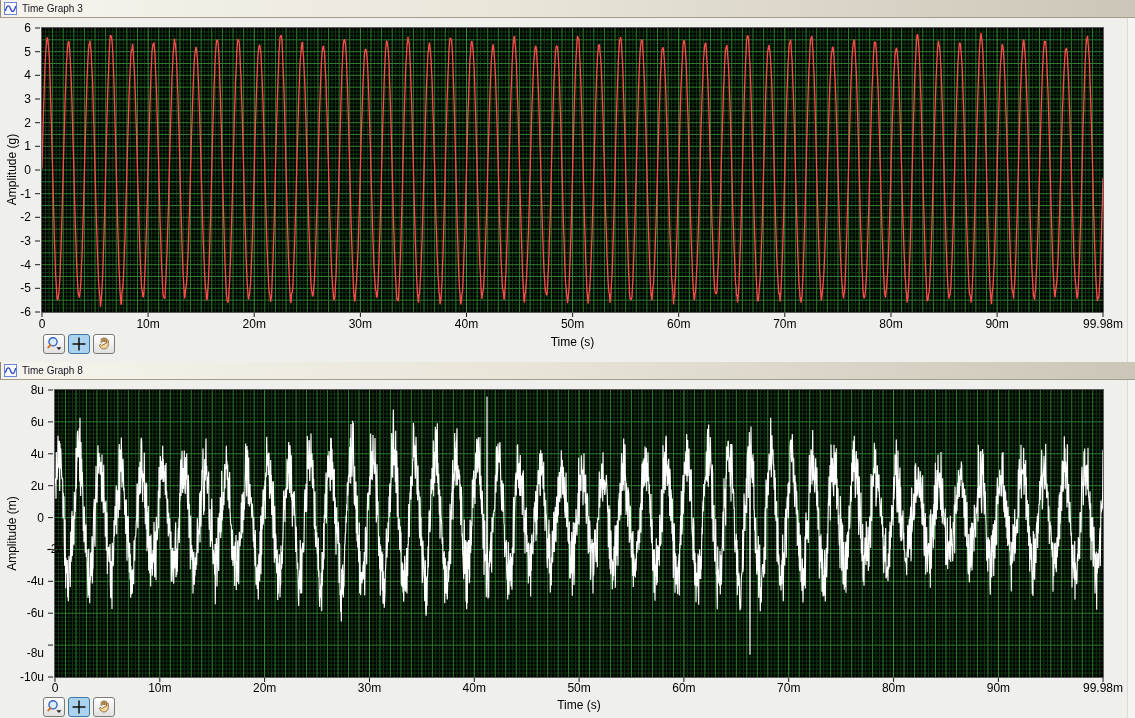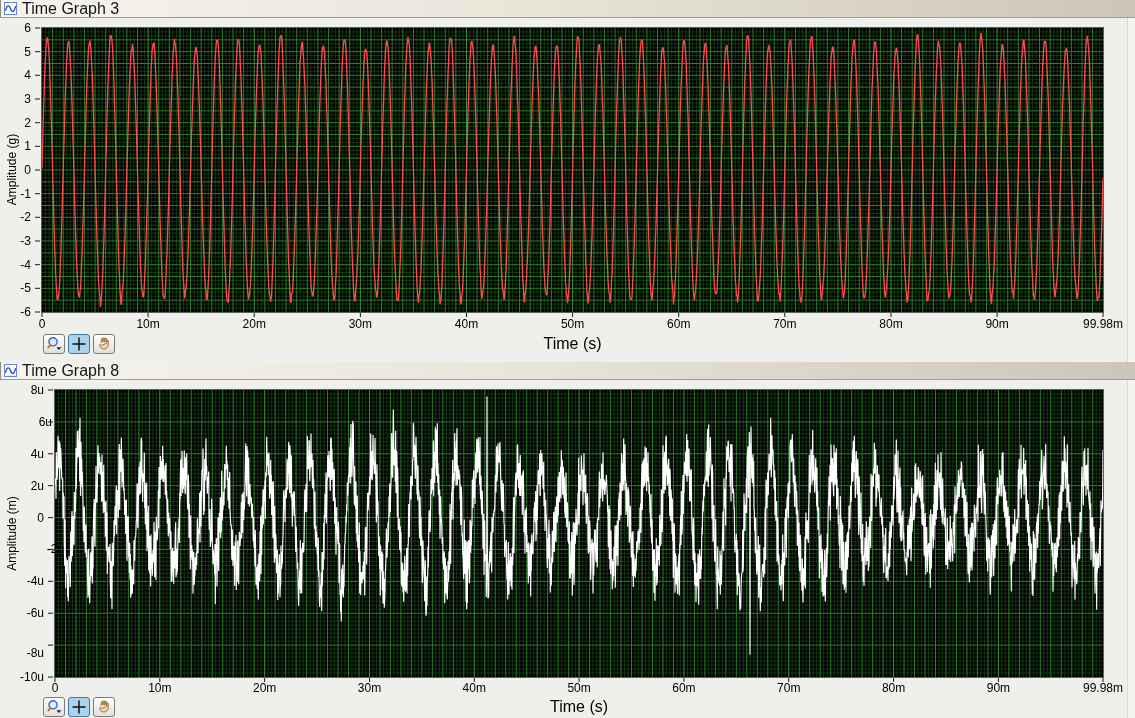--- a/index.html
+++ b/index.html
@@ -4,27 +4,27 @@
 <style>
   html,body{margin:0;padding:0;background:#efefec;}
   #window{position:relative;width:1135px;height:718px;overflow:hidden;
     font-family:"Liberation Sans",sans-serif;color:#000;background:#efefec;}
   .section{position:absolute;left:0;width:1135px;}
   .titlebar{position:absolute;left:0;top:0;width:1135px;height:18px;box-sizing:border-box;
     display:flex;align-items:center;gap:5px;padding-left:3px;
     background:linear-gradient(90deg,#f6f4ed 0%,#e9e5d9 45%,#ccc6b8 100%);
     border-bottom:1px solid #a29c8d;border-left:1px solid #8d897c;}
   .titlebar .wave-icon{display:inline-flex;width:13px;height:13px;}
-  .title-text{font-size:16px;color:#14141e;line-height:18px;white-space:nowrap;}
+  .title-text{font-size:10px;color:#14141e;line-height:18px;white-space:nowrap;}
   .plot-svg{position:absolute;left:0;top:0;}
   .right-strip{position:absolute;left:1127px;top:18px;bottom:0;width:8px;
     background:#f4f4f2;border-left:1px solid #dbdbd6;}
   .y-axis-title{position:absolute;font-size:12px;text-align:center;width:140px;height:15px;
     transform:rotate(-90deg);white-space:nowrap;}
-  .x-axis-title{position:absolute;font-size:16px;text-align:center;width:90px;white-space:nowrap;}
+  .x-axis-title{position:absolute;font-size:12px;text-align:center;width:90px;white-space:nowrap;}
   .tick-label{position:absolute;font-size:12px;line-height:14px;white-space:nowrap;}
   .ytick{text-align:right;}
   .xtick{text-align:center;width:84px;}
   .toolbar{position:absolute;left:43px;display:flex;gap:3px;}
   .tool{width:22px;height:20px;box-sizing:border-box;border:1px solid #7b7b7b;border-radius:3px;
     background:linear-gradient(#ffffff,#e0e0e0);display:flex;align-items:center;justify-content:center;
     padding:0;margin:0;cursor:pointer;}
   .tool.selected{background:#abd3ee;border-color:#3e79a8;}
 </style>
 </head>
@@ -120,21 +120,21 @@
         <path d="M159.82,28V315M264.64,28V315M369.46,28V315M474.28,28V315M579.10,28V315M683.93,28V315M788.75,28V315M893.57,28V315M998.39,28V315" stroke="#3c933c" stroke-width="1" fill="none"></path>
         <polyline points="55.0,116.5 55.3,121.6 55.7,117.5 56.0,136.7 56.3,90.0 56.7,116.5 57.0,117.7 57.3,113.9 57.7,102.2 58.0,73.8 58.3,105.7 58.7,90.4 59.0,81.3 59.3,78.8 59.7,129.0 60.0,81.3 60.3,106.5 60.7,86.2 61.0,93.0 61.3,102.7 61.7,114.6 62.0,117.1 62.3,115.9 62.7,117.5 63.0,156.6 63.3,130.7 63.7,147.0 64.0,134.2 64.3,182.0 64.7,203.7 65.0,157.6 65.3,189.8 65.7,226.2 66.0,195.9 66.3,208.0 66.7,211.3 67.0,209.3 67.3,198.1 67.7,234.9 68.0,229.9 68.3,239.3 68.7,219.3 69.0,193.9 69.3,198.0 69.7,202.6 70.0,204.1 70.3,225.1 70.7,169.4 71.0,200.0 71.3,196.3 71.7,156.8 72.0,149.1 72.3,193.9 72.7,185.4 73.0,174.8 73.3,154.1 73.7,170.7 74.0,182.8 74.3,129.7 74.7,156.9 75.0,134.0 75.3,150.0 75.7,133.2 76.0,86.1 76.3,126.7 76.7,102.1 77.0,96.0 77.3,71.7 77.7,68.8 78.0,84.9 78.3,95.3 78.7,79.7 79.0,93.5 79.3,66.2 79.7,119.5 80.0,55.8 80.3,116.6 80.7,133.9 81.0,80.0 81.3,109.5 81.7,96.7 82.0,124.7 82.3,109.7 82.7,127.1 83.0,143.4 83.3,168.9 83.7,156.3 84.0,180.2 84.3,144.6 84.7,162.2 85.0,170.5 85.3,190.8 85.7,180.6 86.0,162.4 86.3,194.9 86.7,189.5 87.0,187.5 87.3,205.3 87.7,221.2 88.0,236.0 88.3,208.4 88.7,186.8 89.0,233.0 89.3,214.9 89.7,241.2 90.0,219.1 90.3,218.2 90.7,190.8 91.0,214.2 91.3,189.8 91.7,211.9 92.0,174.3 92.3,221.4 92.7,199.3 93.0,206.8 93.3,167.0 93.7,148.9 94.0,142.5 94.3,136.9 94.7,177.4 95.0,184.7 95.3,149.0 95.7,134.0 96.0,104.1 96.3,138.4 96.7,139.5 97.0,140.7 97.3,123.6 97.7,92.2 98.0,83.3 98.3,111.4 98.7,98.2 99.0,91.1 99.3,104.3 99.7,95.1 100.0,112.3 100.3,106.2 100.7,112.7 101.0,99.9 101.3,103.8 101.7,139.8 102.0,92.4 102.3,139.6 102.7,109.9 103.0,132.1 103.3,151.1 103.7,102.7 104.0,135.5 104.3,139.8 104.7,150.3 105.0,140.4 105.3,174.8 105.7,155.1 106.0,138.5 106.3,188.8 106.7,173.6 107.0,150.5 107.3,212.0 107.7,186.4 108.0,189.4 108.3,192.1 108.7,184.8 109.0,199.8 109.3,190.2 109.7,200.4 110.0,182.1 110.3,220.0 110.7,236.2 111.0,198.9 111.3,209.1 111.7,216.5 112.0,247.0 112.3,180.8 112.7,195.1 113.0,204.1 113.3,203.2 113.7,183.3 114.0,158.3 114.3,174.4 114.7,170.8 115.0,144.2 115.3,154.0 115.7,162.9 116.0,129.8 116.3,123.6 116.7,172.2 117.0,128.0 117.3,129.2 117.7,128.7 118.0,129.5 118.3,156.0 118.7,122.1 119.0,87.5 119.3,82.0 119.7,148.0 120.0,103.5 120.3,87.4 120.7,109.5 121.0,108.3 121.3,75.5 121.7,93.4 122.0,125.6 122.3,98.7 122.7,119.9 123.0,96.8 123.3,107.5 123.7,128.9 124.0,125.7 124.3,133.1 124.7,153.0 125.0,148.2 125.3,138.2 125.7,171.9 126.0,137.7 126.3,137.8 126.7,169.1 127.0,198.8 127.3,178.8 127.7,154.2 128.0,179.0 128.3,154.3 128.7,195.2 129.0,188.3 129.3,210.6 129.7,180.8 130.0,217.4 130.3,192.0 130.7,235.7 131.0,204.2 131.3,232.3 131.7,230.3 132.0,208.3 132.3,231.5 132.7,212.4 133.0,207.1 133.3,213.0 133.7,222.3 134.0,178.3 134.3,190.5 134.7,198.8 135.0,178.0 135.3,174.2 135.7,175.1 136.0,167.9 136.3,158.9 136.7,157.7 137.0,122.4 137.3,121.5 137.7,164.2 138.0,166.2 138.3,142.0 138.7,123.4 139.0,104.9 139.3,127.4 139.7,132.8 140.0,99.8 140.3,103.0 140.7,131.2 141.0,79.7 141.3,75.8 141.7,80.4 142.0,116.4 142.3,108.8 142.7,140.1 143.0,111.9 143.3,120.1 143.7,111.2 144.0,119.0 144.3,90.5 144.7,145.7 145.0,122.7 145.3,162.3 145.7,143.0 146.0,120.6 146.3,167.3 146.7,121.3 147.0,189.3 147.3,151.1 147.7,151.4 148.0,185.6 148.3,143.9 148.7,208.5 149.0,183.5 149.3,174.4 149.7,211.5 150.0,174.1 150.3,174.8 150.7,224.6 151.0,172.5 151.3,201.3 151.7,206.8 152.0,191.8 152.3,213.8 152.7,201.6 153.0,188.1 153.3,200.5 153.7,191.5 154.0,160.1 154.3,178.1 154.7,215.3 155.0,201.4 155.3,169.5 155.7,193.2 156.0,218.0 156.3,154.8 156.7,177.7 157.0,173.3 157.3,178.3 157.7,169.1 158.0,160.2 158.3,128.4 158.7,166.3 159.0,105.1 159.3,136.3 159.7,132.0 160.0,136.2 160.3,94.1 160.7,100.5 161.0,118.1 161.3,99.1 161.7,113.8 162.0,116.8 162.3,107.4 162.7,83.7 163.0,120.1 163.3,97.2 163.7,120.0 164.0,111.5 164.3,109.2 164.7,115.1 165.0,102.9 165.3,133.0 165.7,112.6 166.0,100.9 166.3,136.9 166.7,128.8 167.0,142.2 167.3,161.5 167.7,136.7 168.0,152.6 168.3,174.5 168.7,150.8 169.0,162.6 169.3,171.6 169.7,156.3 170.0,169.1 170.3,186.9 170.7,177.7 171.0,169.5 171.3,219.8 171.7,206.0 172.0,219.5 172.3,188.9 172.7,185.7 173.0,196.0 173.3,207.3 173.7,221.8 174.0,189.0 174.3,203.5 174.7,206.5 175.0,187.1 175.3,172.0 175.7,160.3 176.0,215.2 176.3,203.7 176.7,212.9 177.0,186.5 177.3,209.9 177.7,187.9 178.0,176.2 178.3,166.2 178.7,170.0 179.0,156.2 179.3,180.9 179.7,131.1 180.0,138.4 180.3,116.3 180.7,97.4 181.0,134.1 181.3,123.7 181.7,100.3 182.0,88.8 182.3,113.5 182.7,131.0 183.0,106.1 183.3,127.0 183.7,121.8 184.0,112.1 184.3,88.6 184.7,120.2 185.0,129.1 185.3,132.0 185.7,95.0 186.0,100.3 186.3,117.5 186.7,91.4 187.0,121.9 187.3,133.6 187.7,147.5 188.0,134.4 188.3,112.7 188.7,122.8 189.0,175.9 189.3,141.7 189.7,168.5 190.0,159.5 190.3,207.3 190.7,153.6 191.0,195.3 191.3,191.1 191.7,183.1 192.0,198.1 192.3,187.5 192.7,200.1 193.0,231.4 193.3,196.4 193.7,189.7 194.0,198.9 194.3,222.8 194.7,212.8 195.0,213.7 195.3,195.2 195.7,198.1 196.0,208.0 196.3,190.6 196.7,203.1 197.0,183.8 197.3,156.3 197.7,167.6 198.0,191.0 198.3,171.4 198.7,167.7 199.0,172.3 199.3,162.1 199.7,130.8 200.0,180.5 200.3,136.5 200.7,128.8 201.0,164.5 201.3,137.2 201.7,122.1 202.0,108.0 202.3,109.6 202.7,106.6 203.0,86.6 203.3,129.6 203.7,153.1 204.0,140.9 204.3,149.2 204.7,97.0 205.0,118.4 205.3,118.0 205.7,92.7 206.0,76.6 206.3,112.8 206.7,103.8 207.0,118.8 207.3,131.8 207.7,121.3 208.0,114.4 208.3,120.9 208.7,109.6 209.0,155.4 209.3,168.0 209.7,150.8 210.0,147.0 210.3,184.9 210.7,178.6 211.0,168.7 211.3,178.9 211.7,136.8 212.0,149.1 212.3,178.9 212.7,185.6 213.0,202.2 213.3,188.0 213.7,192.9 214.0,201.2 214.3,200.8 214.7,212.7 215.0,181.9 215.3,242.3 215.7,182.6 216.0,193.8 216.3,176.0 216.7,189.2 217.0,224.6 217.3,205.4 217.7,191.5 218.0,155.5 218.3,192.9 218.7,209.1 219.0,163.1 219.3,151.4 219.7,151.5 220.0,170.4 220.3,134.9 220.7,176.3 221.0,165.1 221.3,170.0 221.7,108.7 222.0,158.7 222.3,157.0 222.7,143.4 223.0,147.9 223.3,130.0 223.7,137.2 224.0,142.9 224.3,119.8 224.7,102.1 225.0,126.4 225.3,106.6 225.7,104.3 226.0,107.1 226.3,83.8 226.7,100.4 227.0,99.0 227.3,118.0 227.7,102.4 228.0,138.4 228.3,134.9 228.7,115.7 229.0,146.6 229.3,125.9 229.7,110.0 230.0,148.5 230.3,152.9 230.7,162.2 231.0,163.6 231.3,162.4 231.7,194.7 232.0,198.3 232.3,167.6 232.7,189.3 233.0,204.1 233.3,195.2 233.7,184.0 234.0,190.8 234.3,183.9 234.7,224.1 235.0,190.1 235.3,180.0 235.7,187.9 236.0,173.0 236.3,227.9 236.7,199.1 237.0,204.1 237.3,220.0 237.7,178.5 238.0,205.6 238.3,189.9 238.7,222.2 239.0,187.9 239.3,169.7 239.7,176.2 240.0,184.2 240.3,179.0 240.7,173.7 241.0,170.1 241.3,140.6 241.7,176.4 242.0,132.2 242.3,149.1 242.7,170.8 243.0,135.5 243.3,129.9 243.7,157.9 244.0,143.1 244.3,147.8 244.7,139.2 245.0,121.7 245.3,109.4 245.7,81.6 246.0,110.1 246.3,117.5 246.7,134.4 247.0,83.9 247.3,111.8 247.7,88.3 248.0,117.3 248.3,142.0 248.7,95.6 249.0,126.8 249.3,144.4 249.7,129.4 250.0,122.1 250.3,133.9 250.7,138.8 251.0,141.8 251.3,135.3 251.7,153.7 252.0,155.9 252.3,141.6 252.7,150.6 253.0,161.3 253.3,179.6 253.7,155.0 254.0,185.6 254.3,172.4 254.7,191.7 255.0,204.2 255.3,168.0 255.7,195.5 256.0,222.8 256.3,205.1 256.7,210.7 257.0,222.5 257.3,226.9 257.7,202.4 258.0,222.2 258.3,237.6 258.7,197.3 259.0,191.8 259.3,207.0 259.7,219.6 260.0,169.3 260.3,197.4 260.7,153.6 261.0,212.3 261.3,158.4 261.7,192.7 262.0,144.7 262.3,166.8 262.7,150.8 263.0,127.5 263.3,162.4 263.7,138.7 264.0,138.3 264.3,124.1 264.7,138.3 265.0,118.6 265.3,157.0 265.7,110.6 266.0,113.3 266.3,114.8 266.7,74.8 267.0,95.4 267.3,91.5 267.7,104.2 268.0,93.2 268.3,112.9 268.7,91.1 269.0,90.8 269.3,112.8 269.7,136.8 270.0,122.4 270.3,123.6 270.7,98.0 271.0,131.9 271.3,112.8 271.7,153.1 272.0,119.4 272.3,145.8 272.7,147.8 273.0,176.2 273.3,119.2 273.7,147.7 274.0,160.7 274.3,200.8 274.7,143.9 275.0,166.4 275.3,196.3 275.7,171.7 276.0,176.6 276.3,199.6 276.7,211.2 277.0,205.5 277.3,187.7 277.7,238.0 278.0,201.6 278.3,231.8 278.7,204.4 279.0,210.3 279.3,192.3 279.7,211.6 280.0,235.3 280.3,224.7 280.7,221.5 281.0,183.4 281.3,206.9 281.7,204.8 282.0,190.1 282.3,202.1 282.7,182.5 283.0,174.3 283.3,160.4 283.7,128.6 284.0,147.8 284.3,135.5 284.7,134.0 285.0,159.9 285.3,127.8 285.7,130.6 286.0,126.2 286.3,136.2 286.7,128.2 287.0,96.7 287.3,104.1 287.7,127.4 288.0,99.8 288.3,112.0 288.7,80.0 289.0,86.7 289.3,119.0 289.7,131.0 290.0,83.3 290.3,92.9 290.7,95.2 291.0,135.0 291.3,93.3 291.7,138.0 292.0,136.4 292.3,164.8 292.7,131.7 293.0,144.4 293.3,133.2 293.7,129.7 294.0,153.8 294.3,129.2 294.7,151.6 295.0,154.0 295.3,165.3 295.7,190.1 296.0,164.5 296.3,166.3 296.7,187.3 297.0,198.7 297.3,207.0 297.7,200.7 298.0,214.9 298.3,233.9 298.7,244.1 299.0,222.2 299.3,218.4 299.7,207.4 300.0,227.5 300.3,178.0 300.7,231.4 301.0,186.4 301.3,226.4 301.7,231.3 302.0,196.0 302.3,186.9 302.7,180.9 303.0,181.6 303.3,189.1 303.7,190.4 304.0,182.8 304.3,160.0 304.7,131.5 305.0,127.3 305.3,137.3 305.7,150.1 306.0,121.8 306.3,150.0 306.7,149.0 307.0,125.0 307.3,73.9 307.7,98.5 308.0,97.1 308.3,107.2 308.7,103.7 309.0,78.2 309.3,78.8 309.7,118.9 310.0,108.4 310.3,100.2 310.7,91.7 311.0,71.6 311.3,105.2 311.7,92.6 312.0,91.4 312.3,121.8 312.7,126.3 313.0,98.1 313.3,126.4 313.7,117.1 314.0,139.8 314.3,164.5 314.7,167.0 315.0,129.4 315.3,172.2 315.7,185.3 316.0,164.0 316.3,183.0 316.7,170.3 317.0,185.4 317.3,192.1 317.7,191.3 318.0,208.8 318.3,175.6 318.7,214.9 319.0,208.6 319.3,234.5 319.7,245.0 320.0,227.8 320.3,236.2 320.7,222.4 321.0,225.6 321.3,210.5 321.7,249.2 322.0,190.0 322.3,224.2 322.7,201.1 323.0,190.3 323.3,207.4 323.7,161.1 324.0,197.3 324.3,152.8 324.7,156.7 325.0,131.8 325.3,156.3 325.7,133.5 326.0,110.5 326.3,161.5 326.7,139.4 327.0,118.2 327.3,118.2 327.7,93.3 328.0,109.3 328.3,109.8 328.7,115.5 329.0,89.0 329.3,99.6 329.7,98.6 330.0,121.4 330.3,128.9 330.7,75.7 331.0,79.2 331.3,76.2 331.7,117.9 332.0,86.7 332.3,116.2 332.7,99.9 333.0,110.1 333.3,138.9 333.7,113.7 334.0,109.8 334.3,106.9 334.7,161.7 335.0,135.2 335.3,141.5 335.7,172.0 336.0,192.8 336.3,162.0 336.7,145.3 337.0,170.9 337.3,164.9 337.7,176.6 338.0,182.0 338.3,159.8 338.7,168.3 339.0,221.1 339.3,181.2 339.7,182.6 340.0,233.0 340.3,229.5 340.7,249.9 341.0,227.8 341.3,259.4 341.7,206.8 342.0,224.9 342.3,232.4 342.7,202.4 343.0,214.4 343.3,235.6 343.7,218.2 344.0,224.7 344.3,201.7 344.7,182.6 345.0,181.3 345.3,172.2 345.7,169.8 346.0,153.5 346.3,161.1 346.7,142.3 347.0,148.9 347.3,120.4 347.7,133.8 348.0,130.7 348.3,115.5 348.7,112.9 349.0,121.1 349.3,101.8 349.7,85.0 350.0,115.1 350.3,75.9 350.7,121.8 351.0,61.9 351.3,98.1 351.7,85.8 352.0,114.8 352.3,99.2 352.7,58.7 353.0,92.0 353.3,61.0 353.7,102.6 354.0,121.2 354.3,142.4 354.7,104.3 355.0,144.0 355.3,120.9 355.7,147.0 356.0,119.4 356.3,171.2 356.7,151.9 357.0,179.4 357.3,133.6 357.7,185.5 358.0,172.9 358.3,182.3 358.7,200.3 359.0,193.0 359.3,160.4 359.7,231.2 360.0,189.1 360.3,216.8 360.7,233.2 361.0,210.8 361.3,210.6 361.7,210.2 362.0,221.3 362.3,213.8 362.7,218.0 363.0,203.5 363.3,203.2 363.7,199.2 364.0,217.3 364.3,190.0 364.7,233.6 365.0,208.4 365.3,166.2 365.7,165.0 366.0,173.6 366.3,187.6 366.7,202.6 367.0,181.0 367.3,149.9 367.7,130.7 368.0,148.6 368.3,145.9 368.7,130.3 369.0,132.0 369.3,126.9 369.7,114.5 370.0,132.9 370.3,117.1 370.7,71.5 371.0,114.2 371.3,117.2 371.7,89.3 372.0,94.2 372.3,118.3 372.7,94.8 373.0,72.9 373.3,95.8 373.7,102.3 374.0,103.0 374.3,112.1 374.7,110.3 375.0,76.1 375.3,98.8 375.7,110.9 376.0,130.6 376.3,160.6 376.7,151.0 377.0,102.3 377.3,131.9 377.7,152.7 378.0,139.2 378.3,169.0 378.7,194.0 379.0,193.1 379.3,174.4 379.7,207.0 380.0,182.1 380.3,233.4 380.7,183.9 381.0,209.2 381.3,199.1 381.7,196.4 382.0,189.5 382.3,228.4 382.7,191.9 383.0,241.6 383.3,209.3 383.7,241.7 384.0,216.7 384.3,245.7 384.7,237.8 385.0,229.6 385.3,210.0 385.7,204.5 386.0,196.0 386.3,166.4 386.7,188.9 387.0,195.6 387.3,185.5 387.7,179.0 388.0,160.3 388.3,180.1 388.7,164.3 389.0,134.6 389.3,155.1 389.7,121.5 390.0,128.0 390.3,150.2 390.7,128.5 391.0,120.6 391.3,113.7 391.7,71.0 392.0,112.3 392.3,110.2 392.7,115.7 393.0,81.4 393.3,47.6 393.7,76.0 394.0,103.4 394.3,89.0 394.7,87.3 395.0,90.2 395.3,120.0 395.7,68.7 396.0,130.9 396.3,119.4 396.7,88.8 397.0,101.3 397.3,154.7 397.7,105.5 398.0,124.4 398.3,167.9 398.7,164.8 399.0,167.9 399.3,156.6 399.7,188.0 400.0,182.4 400.3,164.3 400.7,190.6 401.0,170.2 401.3,220.7 401.7,223.6 402.0,200.3 402.3,225.2 402.7,201.5 403.0,230.5 403.3,207.9 403.7,239.7 404.0,219.1 404.3,228.7 404.7,193.7 405.0,216.3 405.3,222.0 405.7,229.6 406.0,221.2 406.3,200.1 406.7,186.0 407.0,231.4 407.3,186.0 407.7,213.7 408.0,182.1 408.3,183.2 408.7,141.9 409.0,155.9 409.3,175.0 409.7,144.6 410.0,130.3 410.3,137.3 410.7,114.3 411.0,137.4 411.3,116.6 411.7,114.2 412.0,119.0 412.3,124.1 412.7,97.1 413.0,98.8 413.3,60.8 413.7,65.0 414.0,94.9 414.3,83.1 414.7,83.9 415.0,106.6 415.3,116.8 415.7,98.6 416.0,74.8 416.3,91.5 416.7,100.2 417.0,132.5 417.3,126.1 417.7,138.6 418.0,103.6 418.3,132.4 418.7,128.5 419.0,132.0 419.3,164.1 419.7,176.4 420.0,134.4 420.3,148.6 420.7,184.0 421.0,155.1 421.3,182.2 421.7,174.4 422.0,195.5 422.3,220.9 422.7,211.4 423.0,178.6 423.3,194.5 423.7,194.8 424.0,206.3 424.3,216.7 424.7,239.3 425.0,232.8 425.3,198.3 425.7,246.2 426.0,253.8 426.3,251.4 426.7,214.4 427.0,243.9 427.3,216.7 427.7,212.2 428.0,184.4 428.3,205.5 428.7,174.5 429.0,151.2 429.3,148.2 429.7,166.6 430.0,170.1 430.3,166.0 430.7,139.8 431.0,117.0 431.3,131.9 431.7,128.6 432.0,105.9 432.3,115.7 432.7,127.7 433.0,114.8 433.3,78.4 433.7,134.5 434.0,90.0 434.3,94.5 434.7,120.9 435.0,94.5 435.3,64.8 435.7,95.9 436.0,67.4 436.3,104.3 436.7,113.8 437.0,92.4 437.3,61.3 437.7,120.9 438.0,101.0 438.3,132.8 438.7,111.8 439.0,130.8 439.3,152.7 439.7,127.6 440.0,176.7 440.3,163.1 440.7,134.2 441.0,155.1 441.3,157.5 441.7,161.3 442.0,177.1 442.3,181.9 442.7,175.3 443.0,201.8 443.3,191.0 443.7,207.6 444.0,194.9 444.3,189.2 444.7,241.3 445.0,221.6 445.3,195.7 445.7,231.4 446.0,203.6 446.3,204.6 446.7,232.1 447.0,231.6 447.3,237.4 447.7,222.7 448.0,199.3 448.3,219.9 448.7,215.4 449.0,189.2 449.3,208.0 449.7,202.5 450.0,141.8 450.3,190.4 450.7,202.1 451.0,148.4 451.3,157.8 451.7,130.7 452.0,131.5 452.3,121.3 452.7,98.0 453.0,157.6 453.3,111.2 453.7,126.5 454.0,111.9 454.3,118.8 454.7,71.0 455.0,109.1 455.3,86.3 455.7,89.8 456.0,123.5 456.3,80.0 456.7,77.7 457.0,66.3 457.3,123.2 457.7,107.9 458.0,103.3 458.3,112.3 458.7,117.5 459.0,107.6 459.3,112.2 459.7,113.5 460.0,137.6 460.3,122.2 460.7,163.0 461.0,140.0 461.3,124.8 461.7,135.3 462.0,174.5 462.3,171.1 462.7,191.3 463.0,194.4 463.3,204.7 463.7,217.2 464.0,177.9 464.3,157.4 464.7,212.0 465.0,195.3 465.3,193.1 465.7,178.1 466.0,239.2 466.3,234.5 466.7,247.3 467.0,179.7 467.3,240.9 467.7,197.8 468.0,206.9 468.3,180.1 468.7,178.0 469.0,184.6 469.3,221.2 469.7,214.3 470.0,158.1 470.3,157.9 470.7,191.0 471.0,174.8 471.3,183.6 471.7,159.0 472.0,163.9 472.3,117.5 472.7,126.5 473.0,146.0 473.3,116.0 473.7,108.6 474.0,135.7 474.3,120.6 474.7,117.0 475.0,141.9 475.3,107.9 475.7,90.6 476.0,116.6 476.3,111.5 476.7,76.8 477.0,78.9 477.3,97.0 477.7,110.6 478.0,97.6 478.3,75.3 478.7,89.3 479.0,104.7 479.3,107.4 479.7,122.7 480.0,75.0 480.3,129.8 480.7,137.3 481.0,113.8 481.3,141.9 481.7,152.6 482.0,128.5 482.3,129.9 482.7,151.3 483.0,186.7 483.3,160.5 483.7,151.9 484.0,213.1 484.3,184.4 484.7,158.4 485.0,199.2 485.3,195.8 485.7,192.9 486.0,192.7 486.3,234.9 486.7,199.9 487.0,34.4 487.3,178.8 487.7,214.4 488.0,236.4 488.3,217.8 488.7,235.6 489.0,200.8 489.3,205.6 489.7,188.9 490.0,200.6 490.3,184.2 490.7,177.0 491.0,169.7 491.3,201.2 491.7,210.4 492.0,155.2 492.3,166.9 492.7,156.3 493.0,170.5 493.3,151.6 493.7,154.7 494.0,148.0 494.3,149.6 494.7,147.4 495.0,136.3 495.3,114.3 495.7,112.9 496.0,130.5 496.3,89.0 496.7,84.2 497.0,119.5 497.3,113.2 497.7,107.3 498.0,81.6 498.3,98.5 498.7,100.2 499.0,95.1 499.3,100.6 499.7,82.1 500.0,80.2 500.3,97.6 500.7,116.0 501.0,125.7 501.3,134.5 501.7,148.8 502.0,118.2 502.3,129.5 502.7,134.6 503.0,149.9 503.3,121.5 503.7,140.9 504.0,161.5 504.3,163.0 504.7,195.1 505.0,190.8 505.3,179.7 505.7,185.4 506.0,186.9 506.3,178.0 506.7,209.3 507.0,217.8 507.3,202.4 507.7,237.4 508.0,204.1 508.3,180.0 508.7,209.9 509.0,232.7 509.3,198.5 509.7,219.1 510.0,196.9 510.3,191.0 510.7,197.3 511.0,224.4 511.3,194.9 511.7,208.4 512.0,227.7 512.3,185.6 512.7,203.0 513.0,186.6 513.3,153.0 513.7,135.0 514.0,190.9 514.3,160.5 514.7,144.7 515.0,138.3 515.3,121.0 515.7,113.5 516.0,110.6 516.3,133.4 516.7,114.6 517.0,116.8 517.3,83.4 517.7,82.5 518.0,117.8 518.3,101.2 518.7,126.2 519.0,125.4 519.3,100.9 519.7,133.8 520.0,100.8 520.3,93.0 520.7,133.9 521.0,118.3 521.3,120.2 521.7,113.5 522.0,114.4 522.3,153.0 522.7,110.8 523.0,124.3 523.3,108.2 523.7,131.3 524.0,170.2 524.3,155.8 524.7,156.5 525.0,191.4 525.3,147.9 525.7,172.5 526.0,169.7 526.3,145.4 526.7,189.9 527.0,173.1 527.3,189.8 527.7,181.7 528.0,195.2 528.3,221.4 528.7,180.5 529.0,199.3 529.3,206.9 529.7,214.3 530.0,213.4 530.3,182.6 530.7,234.4 531.0,180.9 531.3,209.0 531.7,172.4 532.0,192.0 532.3,188.2 532.7,189.3 533.0,192.2 533.3,170.4 533.7,180.3 534.0,145.6 534.3,156.8 534.7,141.1 535.0,139.8 535.3,160.2 535.7,129.1 536.0,178.9 536.3,133.4 536.7,172.8 537.0,123.3 537.3,157.8 537.7,135.3 538.0,111.4 538.3,108.1 538.7,110.1 539.0,122.3 539.3,114.1 539.7,91.5 540.0,132.2 540.3,134.0 540.7,88.0 541.0,98.5 541.3,113.4 541.7,109.5 542.0,91.2 542.3,105.8 542.7,104.1 543.0,124.8 543.3,126.9 543.7,99.7 544.0,144.1 544.3,140.4 544.7,130.5 545.0,169.0 545.3,145.7 545.7,137.7 546.0,152.5 546.3,152.5 546.7,171.6 547.0,196.5 547.3,205.9 547.7,188.5 548.0,175.9 548.3,196.6 548.7,169.4 549.0,157.6 549.3,211.4 549.7,172.1 550.0,195.8 550.3,230.5 550.7,203.5 551.0,201.3 551.3,223.4 551.7,195.0 552.0,201.2 552.3,168.8 552.7,200.3 553.0,179.1 553.3,189.7 553.7,149.8 554.0,160.7 554.3,190.0 554.7,165.8 555.0,153.0 555.3,145.0 555.7,178.1 556.0,180.2 556.3,146.1 556.7,134.4 557.0,138.4 557.3,160.8 557.7,139.7 558.0,114.7 558.3,153.4 558.7,117.2 559.0,118.1 559.3,110.1 559.7,140.3 560.0,115.6 560.3,113.5 560.7,104.7 561.0,136.2 561.3,88.3 561.7,109.4 562.0,111.2 562.3,97.8 562.7,132.7 563.0,130.9 563.3,104.8 563.7,116.1 564.0,136.5 564.3,114.9 564.7,148.4 565.0,151.3 565.3,155.9 565.7,127.6 566.0,110.6 566.3,137.7 566.7,165.2 567.0,156.6 567.3,140.3 567.7,145.8 568.0,179.6 568.3,166.3 568.7,181.7 569.0,177.4 569.3,159.5 569.7,216.4 570.0,178.7 570.3,216.4 570.7,194.8 571.0,201.4 571.3,211.5 571.7,169.9 572.0,177.1 572.3,233.8 572.7,199.8 573.0,205.8 573.3,160.3 573.7,201.7 574.0,223.1 574.3,212.0 574.7,160.7 575.0,169.8 575.3,181.7 575.7,167.3 576.0,147.0 576.3,156.4 576.7,163.0 577.0,173.4 577.3,161.3 577.7,161.6 578.0,130.9 578.3,149.9 578.7,95.8 579.0,162.7 579.3,152.9 579.7,131.1 580.0,112.7 580.3,119.8 580.7,117.2 581.0,129.1 581.3,93.2 581.7,106.3 582.0,108.8 582.3,111.9 582.7,107.7 583.0,143.2 583.3,121.1 583.7,107.0 584.0,91.3 584.3,129.9 584.7,116.5 585.0,113.4 585.3,141.4 585.7,112.6 586.0,143.7 586.3,161.8 586.7,133.8 587.0,153.9 587.3,131.3 587.7,136.6 588.0,178.4 588.3,191.8 588.7,154.2 589.0,190.1 589.3,162.7 589.7,158.6 590.0,165.5 590.3,180.5 590.7,218.1 591.0,205.8 591.3,182.6 591.7,183.1 592.0,177.1 592.3,184.7 592.7,192.2 593.0,231.6 593.3,180.8 593.7,213.6 594.0,201.9 594.3,184.2 594.7,167.8 595.0,177.4 595.3,167.3 595.7,191.9 596.0,200.3 596.3,197.6 596.7,192.4 597.0,160.7 597.3,205.3 597.7,156.3 598.0,157.3 598.3,155.4 598.7,158.1 599.0,133.4 599.3,109.4 599.7,145.6 600.0,125.1 600.3,117.1 600.7,136.2 601.0,129.0 601.3,122.0 601.7,101.4 602.0,109.1 602.3,117.8 602.7,139.4 603.0,90.2 603.3,119.5 603.7,127.7 604.0,118.1 604.3,117.7 604.7,133.0 605.0,130.9 605.3,125.1 605.7,119.7 606.0,122.6 606.3,112.9 606.7,121.4 607.0,128.4 607.3,134.3 607.7,150.5 608.0,148.0 608.3,185.2 608.7,157.0 609.0,143.3 609.3,196.9 609.7,147.0 610.0,207.0 610.3,190.6 610.7,212.2 611.0,168.4 611.3,198.2 611.7,198.1 612.0,197.3 612.3,227.2 612.7,199.2 613.0,218.8 613.3,208.8 613.7,214.1 614.0,184.5 614.3,197.8 614.7,188.4 615.0,163.5 615.3,225.8 615.7,194.0 616.0,203.5 616.3,162.9 616.7,193.7 617.0,180.2 617.3,158.4 617.7,173.8 618.0,203.7 618.3,162.3 618.7,137.3 619.0,138.6 619.3,130.8 619.7,158.6 620.0,120.7 620.3,140.6 620.7,147.3 621.0,153.2 621.3,110.5 621.7,91.0 622.0,107.8 622.3,129.1 622.7,101.2 623.0,122.9 623.3,117.0 623.7,76.4 624.0,128.6 624.3,100.7 624.7,118.4 625.0,82.3 625.3,111.8 625.7,117.8 626.0,153.1 626.3,121.1 626.7,130.9 627.0,149.2 627.3,128.9 627.7,164.7 628.0,125.2 628.3,127.8 628.7,129.8 629.0,140.0 629.3,180.8 629.7,168.9 630.0,154.5 630.3,143.7 630.7,176.2 631.0,178.8 631.3,195.5 631.7,190.0 632.0,170.6 632.3,189.6 632.7,213.9 633.0,169.1 633.3,225.1 633.7,191.7 634.0,195.3 634.3,200.1 634.7,214.1 635.0,202.2 635.3,215.5 635.7,196.8 636.0,209.2 636.3,200.7 636.7,179.3 637.0,190.6 637.3,184.8 637.7,179.4 638.0,168.4 638.3,177.0 638.7,173.4 639.0,187.9 639.3,167.0 639.7,181.0 640.0,145.5 640.3,155.9 640.7,141.3 641.0,170.7 641.3,130.5 641.7,112.9 642.0,101.5 642.3,148.0 642.7,121.4 643.0,98.7 643.3,125.4 643.7,107.6 644.0,96.3 644.3,102.9 644.7,124.3 645.0,84.4 645.3,113.0 645.7,93.8 646.0,120.8 646.3,85.7 646.7,129.3 647.0,100.8 647.3,119.1 647.7,118.3 648.0,90.2 648.3,119.4 648.7,115.1 649.0,132.3 649.3,121.9 649.7,137.2 650.0,151.5 650.3,145.3 650.7,164.9 651.0,132.0 651.3,174.2 651.7,181.1 652.0,157.2 652.3,172.9 652.7,208.8 653.0,190.8 653.3,193.2 653.7,187.3 654.0,230.8 654.3,187.2 654.7,208.7 655.0,238.7 655.3,202.4 655.7,206.0 656.0,214.8 656.3,176.3 656.7,223.2 657.0,209.3 657.3,221.0 657.7,183.5 658.0,183.7 658.3,198.0 658.7,187.8 659.0,185.0 659.3,203.8 659.7,152.7 660.0,165.5 660.3,184.2 660.7,172.9 661.0,182.5 661.3,127.4 661.7,130.8 662.0,160.4 662.3,170.2 662.7,140.0 663.0,83.2 663.3,102.1 663.7,96.0 664.0,131.6 664.3,106.8 664.7,89.7 665.0,104.1 665.3,128.1 665.7,80.9 666.0,73.7 666.3,75.7 666.7,113.7 667.0,102.4 667.3,123.9 667.7,108.5 668.0,121.7 668.3,99.2 668.7,96.8 669.0,134.6 669.3,106.2 669.7,154.1 670.0,107.1 670.3,117.1 670.7,158.7 671.0,127.5 671.3,132.6 671.7,144.9 672.0,172.0 672.3,136.4 672.7,179.1 673.0,161.6 673.3,216.0 673.7,189.6 674.0,194.2 674.3,161.3 674.7,190.3 675.0,230.8 675.3,191.1 675.7,214.3 676.0,193.9 676.3,222.4 676.7,205.0 677.0,219.1 677.3,224.1 677.7,232.1 678.0,206.7 678.3,202.5 678.7,198.2 679.0,191.7 679.3,233.5 679.7,181.6 680.0,186.4 680.3,167.5 680.7,153.6 681.0,182.9 681.3,129.0 681.7,172.4 682.0,171.8 682.3,165.1 682.7,123.3 683.0,113.0 683.3,152.1 683.7,128.3 684.0,130.7 684.3,99.9 684.7,100.9 685.0,102.6 685.3,112.1 685.7,89.4 686.0,113.8 686.3,103.6 686.7,72.0 687.0,119.7 687.3,96.5 687.7,77.9 688.0,114.1 688.3,96.5 688.7,106.5 689.0,86.6 689.3,107.2 689.7,139.6 690.0,107.4 690.3,139.3 690.7,128.6 691.0,122.8 691.3,107.3 691.7,150.2 692.0,167.0 692.3,171.5 692.7,175.8 693.0,198.0 693.3,155.8 693.7,163.0 694.0,201.4 694.3,188.6 694.7,223.1 695.0,190.8 695.3,223.8 695.7,200.7 696.0,240.3 696.3,210.6 696.7,211.6 697.0,211.1 697.3,224.2 697.7,222.2 698.0,191.7 698.3,228.3 698.7,242.7 699.0,194.1 699.3,200.2 699.7,187.3 700.0,216.6 700.3,212.4 700.7,217.0 701.0,194.1 701.3,207.5 701.7,179.0 702.0,165.2 702.3,172.5 702.7,146.4 703.0,138.4 703.3,149.5 703.7,122.1 704.0,132.1 704.3,134.4 704.7,118.2 705.0,122.2 705.3,114.8 705.7,118.3 706.0,112.8 706.3,89.6 706.7,99.9 707.0,119.7 707.3,75.1 707.7,66.8 708.0,106.6 708.3,124.7 708.7,62.5 709.0,114.0 709.3,104.0 709.7,97.7 710.0,93.1 710.3,75.0 710.7,94.4 711.0,105.9 711.3,106.0 711.7,121.1 712.0,156.8 712.3,102.5 712.7,111.5 713.0,179.8 713.3,160.0 713.7,169.6 714.0,142.9 714.3,177.4 714.7,199.6 715.0,196.6 715.3,199.4 715.7,156.9 716.0,187.7 716.3,212.2 716.7,210.2 717.0,230.9 717.3,247.3 717.7,184.4 718.0,218.2 718.3,206.8 718.7,220.4 719.0,221.3 719.3,215.6 719.7,223.9 720.0,188.8 720.3,232.6 720.7,193.2 721.0,214.6 721.3,222.7 721.7,204.6 722.0,187.8 722.3,183.2 722.7,165.2 723.0,149.6 723.3,185.3 723.7,189.1 724.0,116.3 724.3,145.5 724.7,126.9 725.0,132.1 725.3,139.1 725.7,163.6 726.0,113.5 726.3,117.2 726.7,84.8 727.0,84.8 727.3,98.5 727.7,93.4 728.0,79.0 728.3,79.2 728.7,90.7 729.0,110.0 729.3,100.8 729.7,95.0 730.0,102.6 730.3,124.7 730.7,81.9 731.0,139.5 731.3,92.2 731.7,82.2 732.0,83.7 732.3,103.5 732.7,131.5 733.0,128.9 733.3,126.8 733.7,130.6 734.0,147.1 734.3,145.4 734.7,182.9 735.0,190.5 735.3,179.7 735.7,178.4 736.0,182.3 736.3,171.7 736.7,213.0 737.0,178.1 737.3,233.2 737.7,187.5 738.0,218.1 738.3,224.0 738.7,210.9 739.0,212.6 739.3,217.5 739.7,241.7 740.0,248.6 740.3,239.1 740.7,246.7 741.0,230.0 741.3,217.0 741.7,211.6 742.0,211.1 742.3,207.9 742.7,167.4 743.0,209.7 743.3,204.2 743.7,173.2 744.0,131.4 744.3,141.8 744.7,158.3 745.0,168.9 745.3,143.1 745.7,149.5 746.0,150.7 746.3,116.3 746.7,150.9 747.0,108.3 747.3,93.3 747.7,89.6 748.0,84.3 748.3,135.9 748.7,91.7 749.0,106.0 749.3,70.0 749.7,105.9 750.0,292.7 750.3,83.1 750.7,85.0 751.0,64.4 751.3,89.0 751.7,116.3 752.0,96.0 752.3,120.9 752.7,101.3 753.0,92.2 753.3,124.8 753.7,99.0 754.0,147.3 754.3,148.5 754.7,168.7 755.0,155.6 755.3,191.0 755.7,155.8 756.0,175.4 756.3,193.3 756.7,210.5 757.0,212.8 757.3,187.4 757.7,202.9 758.0,209.0 758.3,174.1 758.7,235.7 759.0,193.3 759.3,216.8 759.7,182.5 760.0,230.0 760.3,249.3 760.7,225.5 761.0,232.4 761.3,240.4 761.7,215.5 762.0,212.9 762.3,205.4 762.7,202.1 763.0,205.2 763.3,202.2 763.7,215.5 764.0,185.3 764.3,189.7 764.7,212.0 765.0,151.6 765.3,145.5 765.7,197.8 766.0,117.6 766.3,128.5 766.7,142.6 767.0,146.2 767.3,122.7 767.7,110.4 768.0,125.9 768.3,133.2 768.7,109.4 769.0,91.7 769.3,99.1 769.7,108.2 770.0,98.0 770.3,101.4 770.7,55.7 771.0,103.3 771.3,115.2 771.7,100.0 772.0,73.3 772.3,93.2 772.7,87.1 773.0,88.7 773.3,101.5 773.7,103.0 774.0,123.4 774.3,127.8 774.7,108.3 775.0,152.9 775.3,115.7 775.7,152.7 776.0,158.9 776.3,139.9 776.7,139.3 777.0,199.7 777.3,166.0 777.7,155.5 778.0,164.8 778.3,202.4 778.7,192.2 779.0,196.2 779.3,205.1 779.7,223.5 780.0,216.6 780.3,217.9 780.7,214.1 781.0,228.4 781.3,202.6 781.7,222.6 782.0,197.8 782.3,213.9 782.7,172.5 783.0,215.1 783.3,239.2 783.7,190.4 784.0,203.9 784.3,198.4 784.7,203.2 785.0,155.7 785.3,166.8 785.7,146.8 786.0,164.1 786.3,195.8 786.7,155.0 787.0,138.8 787.3,134.5 787.7,148.1 788.0,121.4 788.3,156.2 788.7,135.6 789.0,119.7 789.3,126.3 789.7,131.3 790.0,84.7 790.3,80.7 790.7,78.2 791.0,77.8 791.3,94.4 791.7,100.1 792.0,82.3 792.3,72.1 792.7,89.0 793.0,99.1 793.3,120.4 793.7,96.3 794.0,119.2 794.3,128.6 794.7,144.9 795.0,113.3 795.3,127.9 795.7,120.3 796.0,127.0 796.3,152.6 796.7,128.9 797.0,143.4 797.3,184.1 797.7,148.1 798.0,156.9 798.3,167.3 798.7,194.5 799.0,160.7 799.3,203.3 799.7,209.1 800.0,187.3 800.3,172.8 800.7,181.5 801.0,220.3 801.3,213.2 801.7,221.1 802.0,229.1 802.3,196.4 802.7,219.9 803.0,240.4 803.3,220.5 803.7,206.2 804.0,223.8 804.3,214.3 804.7,198.4 805.0,174.4 805.3,226.5 805.7,162.7 806.0,150.6 806.3,173.9 806.7,175.8 807.0,177.2 807.3,158.2 807.7,165.1 808.0,168.7 808.3,181.0 808.7,147.2 809.0,130.4 809.3,93.1 809.7,125.2 810.0,107.8 810.3,130.7 810.7,99.6 811.0,87.2 811.3,98.0 811.7,89.4 812.0,122.6 812.3,98.5 812.7,68.0 813.0,118.5 813.3,99.4 813.7,93.3 814.0,105.7 814.3,118.0 814.7,130.5 815.0,114.4 815.3,115.5 815.7,96.2 816.0,112.8 816.3,126.4 816.7,144.2 817.0,105.4 817.3,148.5 817.7,128.9 818.0,167.7 818.3,145.6 818.7,146.3 819.0,168.2 819.3,216.4 819.7,174.0 820.0,187.6 820.3,200.0 820.7,188.6 821.0,172.3 821.3,206.6 821.7,186.6 822.0,229.8 822.3,187.3 822.7,206.6 823.0,234.6 823.3,213.3 823.7,223.4 824.0,233.4 824.3,207.3 824.7,187.9 825.0,225.3 825.3,239.4 825.7,206.6 826.0,212.4 826.3,186.1 826.7,215.2 827.0,203.9 827.3,171.8 827.7,191.4 828.0,163.3 828.3,141.5 828.7,135.6 829.0,114.5 829.3,143.8 829.7,140.0 830.0,102.9 830.3,158.4 830.7,108.8 831.0,82.6 831.3,104.0 831.7,120.2 832.0,117.7 832.3,96.1 832.7,104.3 833.0,122.7 833.3,125.1 833.7,134.2 834.0,82.8 834.3,113.1 834.7,95.3 835.0,122.9 835.3,90.3 835.7,119.3 836.0,121.2 836.3,86.3 836.7,147.6 837.0,116.8 837.3,143.8 837.7,126.4 838.0,126.4 838.3,162.2 838.7,152.8 839.0,174.6 839.3,183.6 839.7,177.8 840.0,206.2 840.3,133.9 840.7,159.1 841.0,177.2 841.3,156.9 841.7,208.8 842.0,160.4 842.3,174.6 842.7,162.8 843.0,220.6 843.3,222.3 843.7,180.0 844.0,216.1 844.3,227.7 844.7,213.5 845.0,224.9 845.3,194.8 845.7,179.8 846.0,230.7 846.3,187.4 846.7,197.1 847.0,172.5 847.3,207.6 847.7,169.7 848.0,172.5 848.3,195.6 848.7,171.1 849.0,143.5 849.3,156.4 849.7,166.7 850.0,157.8 850.3,140.5 850.7,123.4 851.0,138.6 851.3,139.5 851.7,100.8 852.0,111.2 852.3,119.8 852.7,87.3 853.0,118.9 853.3,78.8 853.7,110.0 854.0,105.0 854.3,73.8 854.7,107.3 855.0,113.6 855.3,136.0 855.7,117.7 856.0,93.6 856.3,89.1 856.7,116.6 857.0,106.1 857.3,132.6 857.7,96.7 858.0,102.4 858.3,148.2 858.7,173.1 859.0,114.8 859.3,114.9 859.7,146.0 860.0,156.4 860.3,165.8 860.7,176.8 861.0,130.4 861.3,191.3 861.7,178.4 862.0,199.3 862.3,196.8 862.7,161.9 863.0,213.8 863.3,219.9 863.7,193.4 864.0,223.7 864.3,198.4 864.7,190.1 865.0,175.5 865.3,184.1 865.7,195.6 866.0,203.0 866.3,159.3 866.7,193.3 867.0,199.0 867.3,197.3 867.7,191.0 868.0,164.7 868.3,208.9 868.7,186.2 869.0,204.7 869.3,169.5 869.7,154.6 870.0,163.4 870.3,175.0 870.7,186.1 871.0,112.1 871.3,156.6 871.7,159.0 872.0,149.3 872.3,113.7 872.7,116.7 873.0,114.8 873.3,124.8 873.7,105.9 874.0,111.9 874.3,80.8 874.7,89.7 875.0,110.9 875.3,109.7 875.7,87.2 876.0,144.5 876.3,132.4 876.7,136.1 877.0,115.8 877.3,103.2 877.7,113.3 878.0,126.2 878.3,112.4 878.7,129.6 879.0,112.4 879.3,131.0 879.7,138.7 880.0,144.7 880.3,154.6 880.7,148.8 881.0,150.3 881.3,135.7 881.7,162.6 882.0,155.4 882.3,154.1 882.7,175.2 883.0,165.2 883.3,195.7 883.7,210.9 884.0,199.9 884.3,184.4 884.7,190.1 885.0,172.4 885.3,200.3 885.7,166.1 886.0,216.3 886.3,215.6 886.7,211.0 887.0,210.8 887.3,204.6 887.7,212.9 888.0,219.0 888.3,191.6 888.7,207.1 889.0,201.3 889.3,169.4 889.7,205.1 890.0,159.7 890.3,187.1 890.7,163.6 891.0,164.8 891.3,175.4 891.7,143.1 892.0,145.1 892.3,156.4 892.7,152.5 893.0,163.4 893.3,138.0 893.7,114.8 894.0,137.4 894.3,128.4 894.7,122.1 895.0,92.6 895.3,113.0 895.7,110.8 896.0,103.8 896.3,77.5 896.7,133.2 897.0,150.6 897.3,119.8 897.7,112.8 898.0,88.5 898.3,150.3 898.7,117.3 899.0,161.2 899.3,153.8 899.7,115.1 900.0,105.4 900.3,175.2 900.7,125.1 901.0,179.2 901.3,165.7 901.7,178.7 902.0,155.0 902.3,153.5 902.7,155.5 903.0,148.5 903.3,177.2 903.7,170.8 904.0,188.3 904.3,187.5 904.7,188.7 905.0,198.9 905.3,198.3 905.7,200.3 906.0,196.1 906.3,203.0 906.7,213.2 907.0,189.5 907.3,190.1 907.7,162.9 908.0,188.1 908.3,195.4 908.7,169.0 909.0,163.9 909.3,157.1 909.7,186.9 910.0,154.1 910.3,154.5 910.7,144.4 911.0,199.2 911.3,187.6 911.7,125.5 912.0,170.1 912.3,164.6 912.7,155.5 913.0,158.6 913.3,149.5 913.7,131.6 914.0,157.8 914.3,155.4 914.7,153.1 915.0,103.6 915.3,133.2 915.7,101.2 916.0,140.8 916.3,120.0 916.7,117.6 917.0,134.6 917.3,125.9 917.7,132.6 918.0,117.4 918.3,105.0 918.7,109.1 919.0,127.2 919.3,135.5 919.7,135.4 920.0,125.3 920.3,109.3 920.7,139.2 921.0,115.3 921.3,146.5 921.7,137.8 922.0,162.5 922.3,128.9 922.7,113.3 923.0,163.7 923.3,157.0 923.7,141.4 924.0,187.5 924.3,194.2 924.7,156.7 925.0,158.4 925.3,151.1 925.7,212.5 926.0,183.3 926.3,184.9 926.7,165.0 927.0,190.8 927.3,210.2 927.7,191.4 928.0,185.9 928.3,183.4 928.7,181.2 929.0,192.0 929.3,194.8 929.7,211.8 930.0,152.6 930.3,225.7 930.7,147.4 931.0,187.1 931.3,206.7 931.7,177.2 932.0,173.0 932.3,152.0 932.7,167.0 933.0,164.9 933.3,186.2 933.7,142.3 934.0,177.5 934.3,122.9 934.7,143.0 935.0,163.4 935.3,100.8 935.7,145.6 936.0,146.5 936.3,157.6 936.7,120.1 937.0,107.9 937.3,148.2 937.7,131.7 938.0,92.5 938.3,111.1 938.7,119.1 939.0,116.0 939.3,125.7 939.7,110.4 940.0,126.3 940.3,134.9 940.7,148.0 941.0,90.1 941.3,114.8 941.7,154.5 942.0,122.2 942.3,161.4 942.7,116.2 943.0,139.9 943.3,148.6 943.7,151.0 944.0,162.8 944.3,156.5 944.7,156.7 945.0,165.2 945.3,146.4 945.7,202.9 946.0,192.5 946.3,202.3 946.7,202.3 947.0,172.6 947.3,155.9 947.7,207.1 948.0,184.9 948.3,186.6 948.7,182.2 949.0,178.7 949.3,197.8 949.7,183.2 950.0,178.9 950.3,153.7 950.7,199.9 951.0,175.6 951.3,166.4 951.7,182.7 952.0,183.4 952.3,181.8 952.7,199.2 953.0,183.7 953.3,160.0 953.7,172.8 954.0,164.5 954.3,142.4 954.7,191.2 955.0,124.6 955.3,142.6 955.7,150.2 956.0,148.4 956.3,152.0 956.7,132.9 957.0,149.3 957.3,128.1 957.7,120.9 958.0,136.9 958.3,108.1 958.7,114.1 959.0,114.3 959.3,135.0 959.7,119.9 960.0,124.1 960.3,106.5 960.7,115.9 961.0,117.6 961.3,99.6 961.7,103.1 962.0,119.1 962.3,135.9 962.7,134.9 963.0,120.7 963.3,121.7 963.7,132.1 964.0,155.7 964.3,126.9 964.7,127.2 965.0,172.4 965.3,174.8 965.7,133.2 966.0,172.7 966.3,156.1 966.7,184.5 967.0,140.1 967.3,180.2 967.7,185.6 968.0,207.6 968.3,212.3 968.7,171.9 969.0,201.0 969.3,220.6 969.7,205.2 970.0,209.4 970.3,165.5 970.7,205.5 971.0,195.1 971.3,175.9 971.7,160.5 972.0,208.6 972.3,194.6 972.7,161.1 973.0,175.9 973.3,166.8 973.7,169.3 974.0,189.6 974.3,142.7 974.7,167.5 975.0,157.0 975.3,157.4 975.7,175.4 976.0,145.5 976.3,152.0 976.7,149.2 977.0,143.4 977.3,138.5 977.7,126.1 978.0,159.6 978.3,82.8 978.7,129.3 979.0,136.0 979.3,125.1 979.7,124.5 980.0,136.1 980.3,89.4 980.7,112.2 981.0,89.0 981.3,140.9 981.7,151.1 982.0,114.6 982.3,101.7 982.7,86.9 983.0,112.6 983.3,92.1 983.7,131.9 984.0,136.5 984.3,152.5 984.7,120.9 985.0,146.5 985.3,129.2 985.7,151.5 986.0,160.9 986.3,173.9 986.7,198.7 987.0,177.4 987.3,187.5 987.7,209.6 988.0,175.1 988.3,188.8 988.7,176.4 989.0,196.6 989.3,177.8 989.7,186.7 990.0,223.4 990.3,232.8 990.7,197.9 991.0,201.0 991.3,173.2 991.7,215.6 992.0,202.7 992.3,184.9 992.7,168.0 993.0,190.0 993.3,161.9 993.7,214.1 994.0,178.6 994.3,176.5 994.7,158.2 995.0,196.4 995.3,162.9 995.7,184.1 996.0,149.6 996.3,134.0 996.7,182.8 997.0,131.9 997.3,115.6 997.7,138.5 998.0,142.2 998.3,126.6 998.7,130.0 999.0,124.5 999.3,132.1 999.7,107.7 1000.0,134.2 1000.3,113.2 1000.7,122.3 1001.0,121.4 1001.3,113.2 1001.7,134.5 1002.0,95.5 1002.3,91.1 1002.7,121.4 1003.0,90.1 1003.3,125.7 1003.7,144.1 1004.0,150.3 1004.3,123.4 1004.7,155.4 1005.0,127.7 1005.3,133.8 1005.7,130.1 1006.0,165.2 1006.3,144.6 1006.7,138.6 1007.0,176.6 1007.3,151.1 1007.7,184.0 1008.0,144.8 1008.3,168.9 1008.7,180.0 1009.0,182.7 1009.3,154.0 1009.7,189.2 1010.0,179.6 1010.3,203.4 1010.7,197.0 1011.0,193.8 1011.3,229.4 1011.7,180.0 1012.0,193.0 1012.3,201.6 1012.7,186.9 1013.0,162.1 1013.3,185.3 1013.7,163.4 1014.0,199.3 1014.3,181.2 1014.7,147.1 1015.0,186.7 1015.3,191.6 1015.7,164.7 1016.0,173.4 1016.3,169.5 1016.7,157.2 1017.0,159.0 1017.3,169.9 1017.7,171.1 1018.0,146.2 1018.3,107.6 1018.7,155.5 1019.0,107.0 1019.3,97.1 1019.7,127.3 1020.0,121.1 1020.3,119.3 1020.7,108.0 1021.0,82.7 1021.3,136.6 1021.7,109.9 1022.0,107.2 1022.3,110.5 1022.7,111.9 1023.0,108.4 1023.3,112.4 1023.7,85.7 1024.0,132.8 1024.3,122.8 1024.7,117.6 1025.0,101.9 1025.3,123.3 1025.7,97.9 1026.0,157.9 1026.3,115.1 1026.7,152.3 1027.0,154.9 1027.3,137.9 1027.7,170.4 1028.0,147.3 1028.3,142.1 1028.7,183.9 1029.0,174.6 1029.3,164.0 1029.7,209.6 1030.0,174.5 1030.3,179.5 1030.7,185.0 1031.0,197.4 1031.3,181.6 1031.7,205.0 1032.0,214.0 1032.3,232.3 1032.7,213.1 1033.0,233.9 1033.3,168.9 1033.7,179.7 1034.0,171.9 1034.3,216.0 1034.7,217.7 1035.0,189.7 1035.3,176.4 1035.7,183.3 1036.0,201.0 1036.3,166.9 1036.7,160.4 1037.0,168.4 1037.3,154.0 1037.7,185.9 1038.0,151.3 1038.3,171.6 1038.7,151.3 1039.0,141.8 1039.3,143.0 1039.7,119.1 1040.0,134.6 1040.3,138.0 1040.7,114.4 1041.0,124.7 1041.3,104.4 1041.7,87.7 1042.0,115.2 1042.3,147.4 1042.7,137.5 1043.0,116.8 1043.3,112.0 1043.7,105.7 1044.0,93.7 1044.3,103.9 1044.7,127.3 1045.0,122.0 1045.3,122.1 1045.7,81.8 1046.0,115.1 1046.3,124.2 1046.7,136.3 1047.0,121.7 1047.3,135.3 1047.7,134.2 1048.0,129.4 1048.3,159.2 1048.7,144.0 1049.0,147.8 1049.3,182.1 1049.7,167.5 1050.0,159.5 1050.3,165.7 1050.7,163.0 1051.0,168.3 1051.3,176.9 1051.7,187.7 1052.0,185.8 1052.3,194.8 1052.7,180.2 1053.0,229.7 1053.3,199.5 1053.7,214.0 1054.0,200.5 1054.3,181.5 1054.7,201.9 1055.0,191.5 1055.3,180.7 1055.7,206.6 1056.0,197.4 1056.3,210.2 1056.7,183.6 1057.0,175.2 1057.3,195.3 1057.7,183.3 1058.0,173.3 1058.3,146.0 1058.7,184.4 1059.0,139.5 1059.3,132.4 1059.7,177.3 1060.0,130.0 1060.3,161.6 1060.7,134.9 1061.0,123.0 1061.3,128.9 1061.7,149.0 1062.0,107.9 1062.3,98.7 1062.7,100.5 1063.0,129.7 1063.3,127.9 1063.7,99.2 1064.0,110.2 1064.3,74.3 1064.7,92.9 1065.0,86.4 1065.3,126.8 1065.7,99.5 1066.0,104.7 1066.3,116.0 1066.7,107.0 1067.0,145.5 1067.3,82.3 1067.7,140.6 1068.0,134.8 1068.3,138.6 1068.7,122.1 1069.0,155.1 1069.3,160.5 1069.7,153.6 1070.0,139.9 1070.3,155.6 1070.7,166.9 1071.0,173.8 1071.3,170.5 1071.7,189.5 1072.0,225.6 1072.3,201.8 1072.7,183.5 1073.0,182.7 1073.3,201.7 1073.7,206.5 1074.0,215.4 1074.3,217.3 1074.7,178.9 1075.0,237.5 1075.3,200.5 1075.7,207.4 1076.0,210.9 1076.3,216.7 1076.7,222.2 1077.0,218.6 1077.3,198.4 1077.7,191.8 1078.0,199.0 1078.3,175.1 1078.7,178.0 1079.0,191.6 1079.3,195.8 1079.7,197.0 1080.0,150.9 1080.3,150.1 1080.7,163.3 1081.0,170.5 1081.3,152.8 1081.7,113.2 1082.0,104.7 1082.3,120.2 1082.7,123.9 1083.0,121.4 1083.3,143.3 1083.7,113.5 1084.0,89.3 1084.3,110.4 1084.7,86.6 1085.0,124.1 1085.3,122.5 1085.7,103.7 1086.0,133.6 1086.3,115.0 1086.7,102.8 1087.0,111.0 1087.3,115.4 1087.7,127.5 1088.0,85.8 1088.3,130.0 1088.7,134.7 1089.0,137.1 1089.3,142.2 1089.7,147.2 1090.0,129.2 1090.3,175.7 1090.7,141.3 1091.0,198.3 1091.3,155.9 1091.7,155.4 1092.0,179.2 1092.3,176.7 1092.7,155.2 1093.0,195.0 1093.3,204.7 1093.7,188.8 1094.0,164.8 1094.3,189.5 1094.7,192.3 1095.0,231.4 1095.3,217.3 1095.7,192.0 1096.0,214.2 1096.3,189.4 1096.7,247.8 1097.0,198.2 1097.3,211.2 1097.7,191.3 1098.0,193.1 1098.3,195.9 1098.7,206.3 1099.0,188.2 1099.3,187.9 1099.7,172.4 1100.0,165.7 1100.3,204.0 1100.7,166.8 1101.0,138.4 1101.3,150.4 1101.7,148.0 1102.0,142.9 1102.3,146.7 1102.7,128.9 1103.0,88.1 " fill="none" stroke="#ffffff" stroke-width="1.15" stroke-linejoin="bevel"></polyline>
         <rect x="54.5" y="27.5" width="1049" height="288" fill="none" stroke="#5e5e5e" stroke-width="1"></rect>
         <path d="M55.0,316V320M159.8,316V320M264.6,316V320M369.5,316V320M474.3,316V320M579.1,316V320M683.9,316V320M788.7,316V320M893.6,316V320M998.4,316V320M1103.0,316V320M48,28.0H53M48,59.9H53M48,91.8H53M48,123.7H53M48,155.6H53M48,187.4H53M48,219.3H53M48,251.2H53M48,283.1H53M48,315.0H53" stroke="#1a1a1a" stroke-width="1" fill="none"></path>
       </svg>
     <div class="right-strip"></div>
     <div class="y-axis-title" id="yt1" style="left: -58px; top: 163.5px;">Amplitude (m)</div>
     <div class="x-axis-title" id="xt1" style="left: 534px; top: 336px;">Time (s)</div>
     <div id="ylabels1">
         <div class="tick-label ytick" style="left: 0px; width: 44px; top: 21px;">8u</div>
-        <div class="tick-label ytick" style="left: 0px; width: 52px; top: 52.8889px;">6u</div>
+        <div class="tick-label ytick" style="left: 0px; width: 44px; top: 52.8889px;">6u</div>
         <div class="tick-label ytick" style="left: 0px; width: 44px; top: 84.7778px;">4u</div>
         <div class="tick-label ytick" style="left: 0px; width: 44px; top: 116.667px;">2u</div>
         <div class="tick-label ytick" style="left: 0px; width: 44px; top: 148.556px;">0</div>
         <div class="tick-label ytick" style="left: 0px; width: 44px; top: 180.444px; margin-left: 20px;">-2u</div>
         <div class="tick-label ytick" style="left: 0px; width: 44px; top: 212.333px;">-4u</div>
         <div class="tick-label ytick" style="left: 0px; width: 44px; top: 244.222px;">-6u</div>
         <div class="tick-label ytick" style="left: 0px; width: 44px; top: 284px;">-8u</div>
         <div class="tick-label ytick" style="left: 0px; width: 44px; top: 308px;">-10u</div>
       </div>
     <div id="xlabels1">

